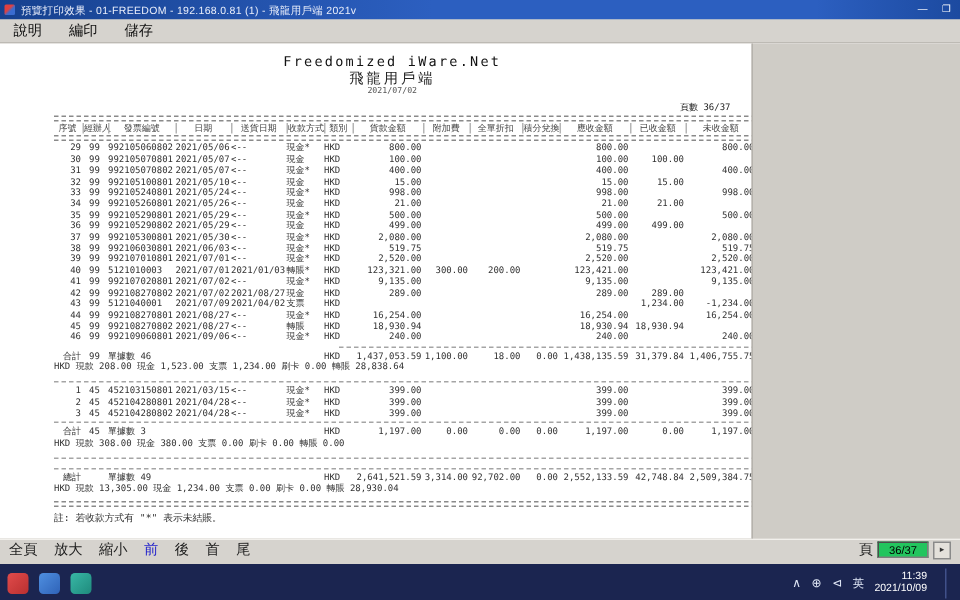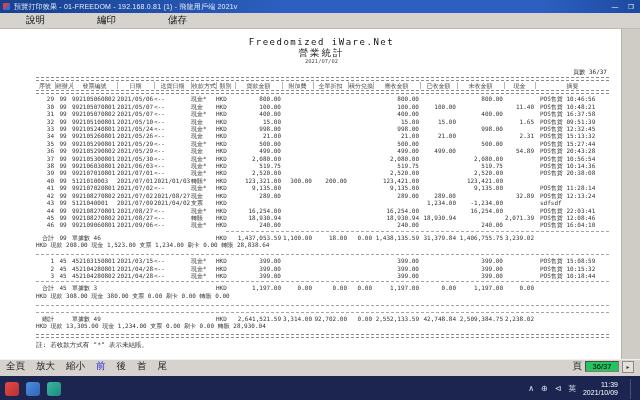--- a/index.html
+++ b/index.html
@@ -6,24 +6,24 @@
   body{width:640px;height:400px;overflow:hidden;background:#d6d3ce;
        font-family:"Liberation Sans",sans-serif;-webkit-font-smoothing:antialiased;}
   
   .titlebar{height:13px;background:linear-gradient(90deg,#16418f,#2c5fc0 45%,#2c5fc0 85%,#1c4aa0);
             color:#e9eefb;font-size:7px;display:flex;align-items:center;padding:0 3px;gap:4px;}
   .app-icon{width:7px;height:7px;border-radius:1px;background:linear-gradient(135deg,#e04040 40%,#3a6cd0 60%);flex:0 0 auto;}
   .title-text{flex:1;white-space:nowrap;overflow:hidden;letter-spacing:.2px;}
   .win-btn{width:12px;height:10px;color:#fff;font-size:6.5px;line-height:10px;text-align:center;}
   
   .menubar{height:15px;background:#d6d3ce;border-bottom:1px solid #bdbab4;display:flex;align-items:center;font-size:9.5px;color:#111;}
-  .menu-item{padding:0 26px;}
+  .menu-item{padding:0 9px;}
   
   .content{height:330px;background:#fff;display:flex;}
-  .page{width:621px;box-sizing:border-box;padding:8px 14px 0 36px;color:#222;
+  .page{width:501px;box-sizing:border-box;padding:8px 14px 0 36px;color:#222;
         font-family:"DejaVu Sans Mono","Liberation Mono",monospace;}
   .gutter{flex:1;background:#cfccc6;border-left:1px solid #b5b2ac;}
   .rpt-company{text-align:center;font-size:9px;letter-spacing:1.5px;color:#111;line-height:10px;}
   .rpt-title{text-align:center;font-size:9.5px;letter-spacing:2px;line-height:11px;}
   .rpt-date{text-align:center;font-size:5.5px;color:#555;line-height:7px;}
   .page-num{text-align:right;font-size:6px;line-height:8px;margin-top:3px;}
   .rtable{width:573px;margin-top:1px;}
   .trow{display:grid;grid-template-columns:18px 16px 44px 36px 36px 24px 18px 46px 30px 34px 24px 46px 36px 46px 30px 1fr;
         column-gap:1px;font-size:6px;line-height:7.4px;white-space:nowrap;color:#333;}
   .cell{overflow:visible;}
@@ -72,21 +72,21 @@
 
 <div class="menubar">
   <span class="menu-item">說明</span>
   <span class="menu-item">編印</span>
   <span class="menu-item">儲存</span>
 </div>
 
 <div class="content">
   <div class="page">
     <div class="rpt-company">Freedomized iWare.Net</div>
-    <div class="rpt-title">營業統計</div>
+    <div class="rpt-title">飛龍用戶端</div>
     <div class="rpt-date">2021/07/02</div>
     <div class="page-num">頁數 36/37</div>
     <div class="rtable">
         <div class="sep-eq"></div>
         <div class="trow thead">
           <span class="cell c0">序號</span>
           <span class="cell c1">經辦人</span>
           <span class="cell c2">發票編號</span>
           <span class="cell c3">日期</span>
           <span class="cell c4">送貨日期</span>

